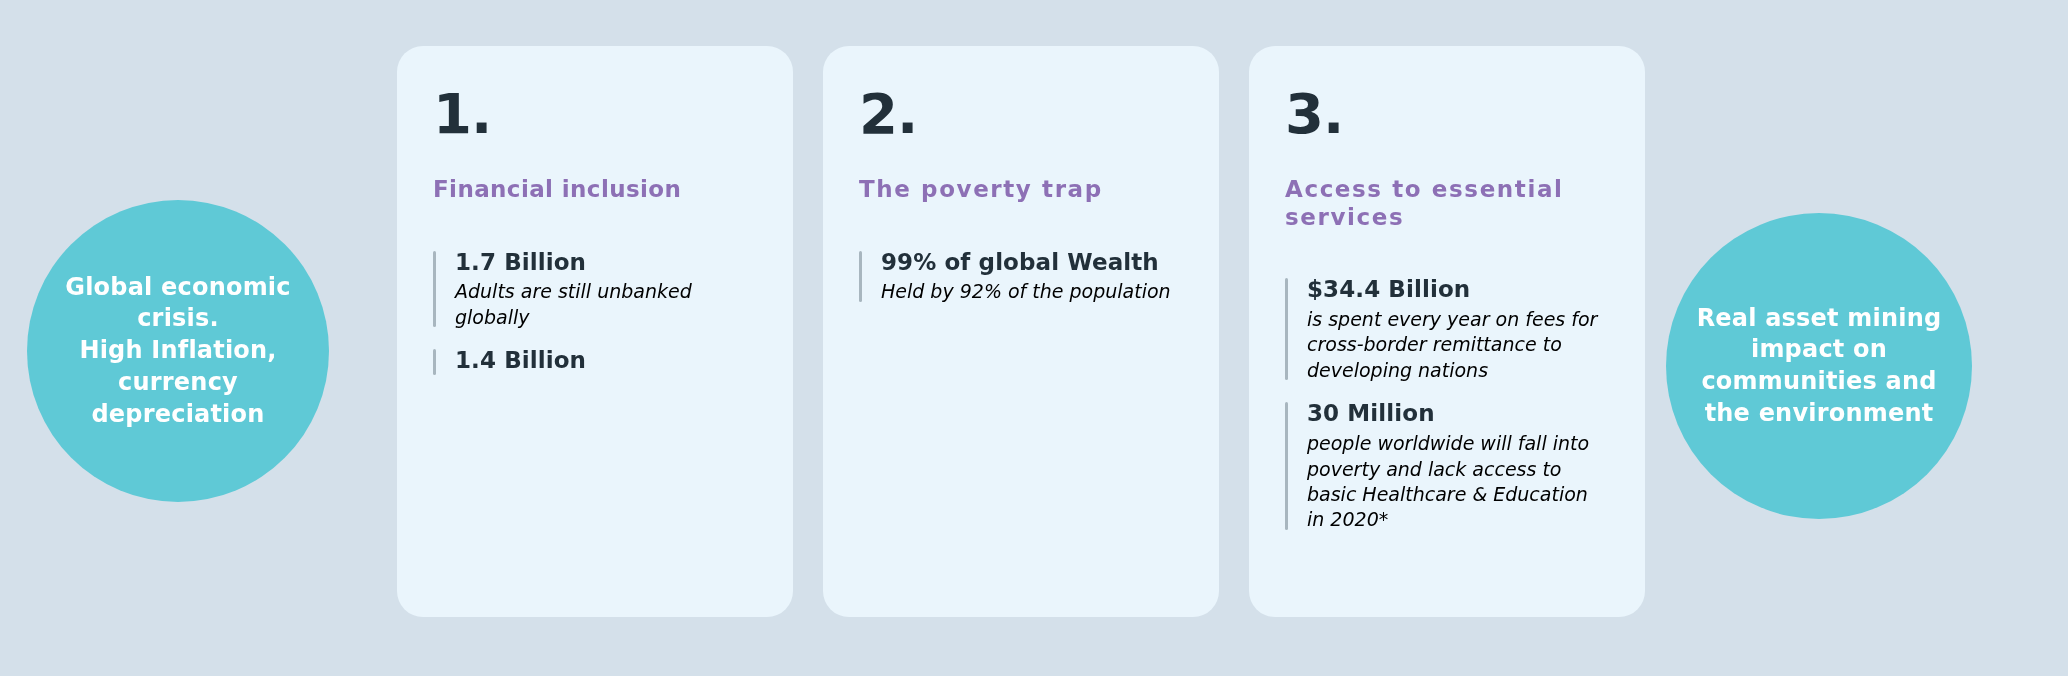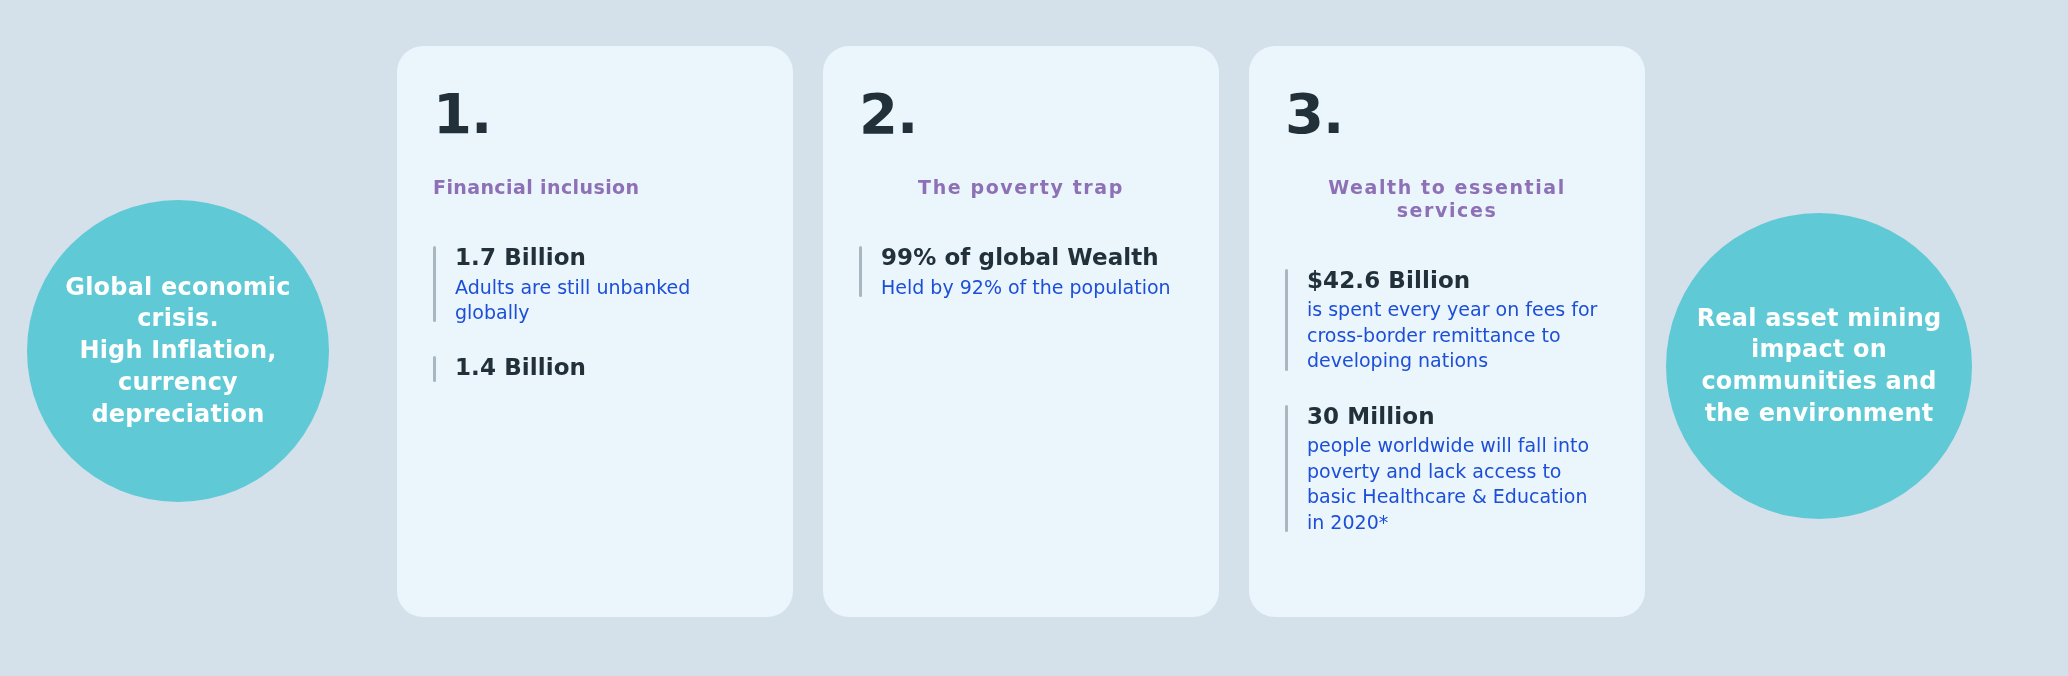--- a/index.html
+++ b/index.html
@@ -72,36 +72,35 @@
   }
   .card-number {
     font-size: 56px;
     font-weight: bold;
     color: #22303a;
     line-height: 1;
     margin: 0 0 34px 0;
     letter-spacing: -1px;
   }
   .card-title {
-    font-size: 19px;
+    font-size: 23px;
     font-weight: bold;
     color: #8d70b5;
     line-height: 1.2;
     margin: 0;
     letter-spacing: 0.4px;
   }
   .card-title.wide {
     letter-spacing: 1.6px;
-    text-align: center;
   }
   .stats {
     margin-top: 44px;
     display: flex;
     flex-direction: column;
-    gap: 28px;
+    gap: 16px;
   }
   .stat {
     position: relative;
     padding-left: 22px;
   }
   .stat-bar {
     position: absolute;
     left: 0;
     top: 3px;
     bottom: 3px;
@@ -112,24 +111,25 @@
   .stat-value {
     font-size: 23px;
     font-weight: bold;
     color: #22303a;
     line-height: 1.25;
     margin: 0 0 3px 0;
     letter-spacing: 0.1px;
   }
   .stat-desc {
     font-size: 19px;
-    color: #1d4ed8;
+    color: #000000;
     line-height: 1.34;
     margin: 0;
     white-space: pre-line;
+    font-style: italic;
   }
 </style>
 </head>
 <body>
 
 <div class="canvas">
 
   <div class="circle" id="circle-left">
     <div class="circle-text">Global economic crisis.
 High Inflation, currency depreciation</div>
@@ -160,25 +160,25 @@
         <div class="stat">
           <div class="stat-bar"></div>
           <div class="stat-value">99% of global Wealth</div>
           <div class="stat-desc">Held by 92% of the population</div>
         </div>
       </div>
     </div>
 
     <div class="card">
       <div class="card-number">3.</div>
-      <div class="card-title wide">Wealth to essential services</div>
+      <div class="card-title wide">Access to essential services</div>
       <div class="stats">
         <div class="stat">
           <div class="stat-bar"></div>
-          <div class="stat-value">$42.6 Billion</div>
+          <div class="stat-value">$34.4 Billion</div>
           <div class="stat-desc">is spent every year on fees for cross-border remittance to developing nations</div>
         </div>
         <div class="stat">
           <div class="stat-bar"></div>
           <div class="stat-value">30 Million</div>
           <div class="stat-desc">people worldwide will fall into poverty and lack access to basic Healthcare &amp; Education in 2020*</div>
         </div>
       </div>
     </div>
 

